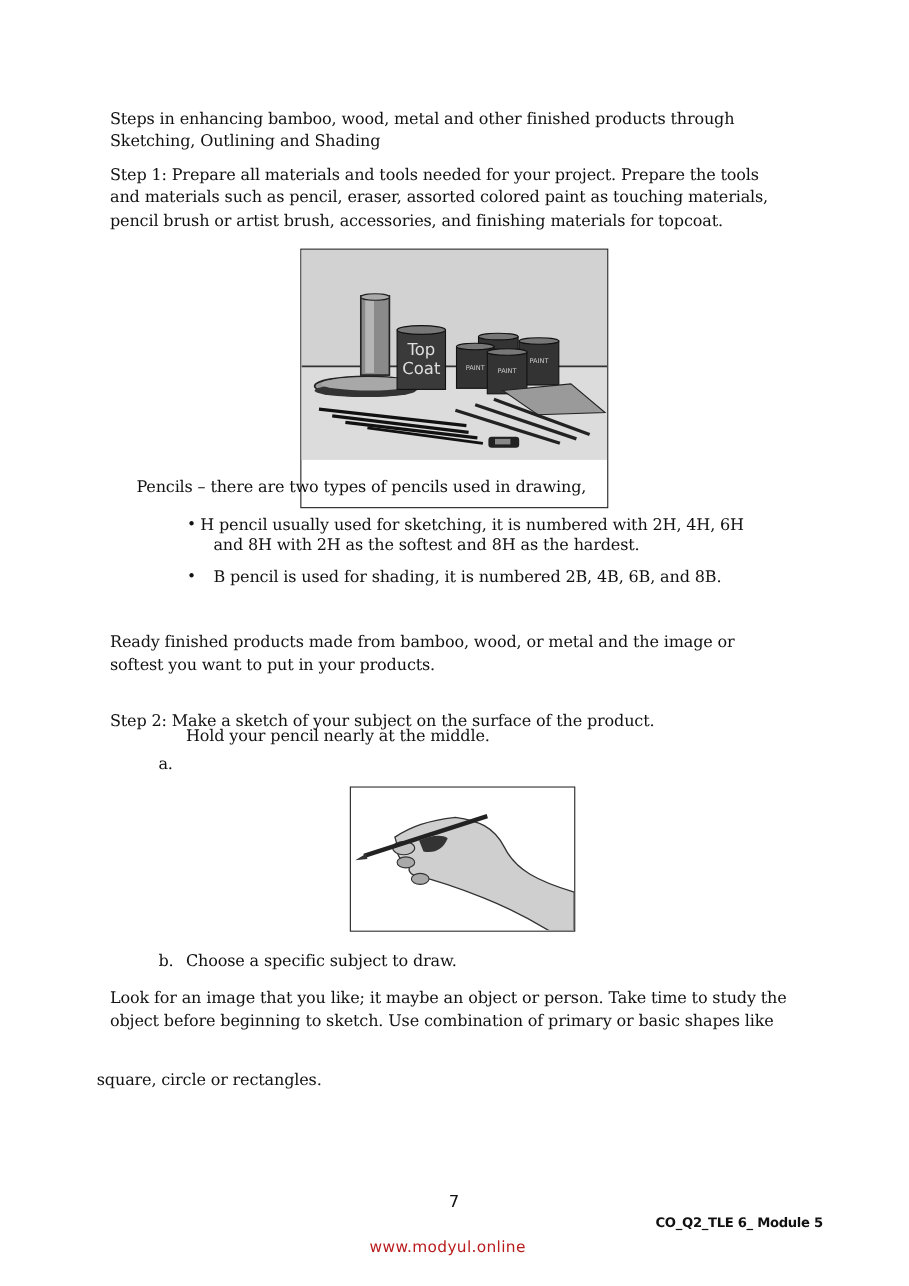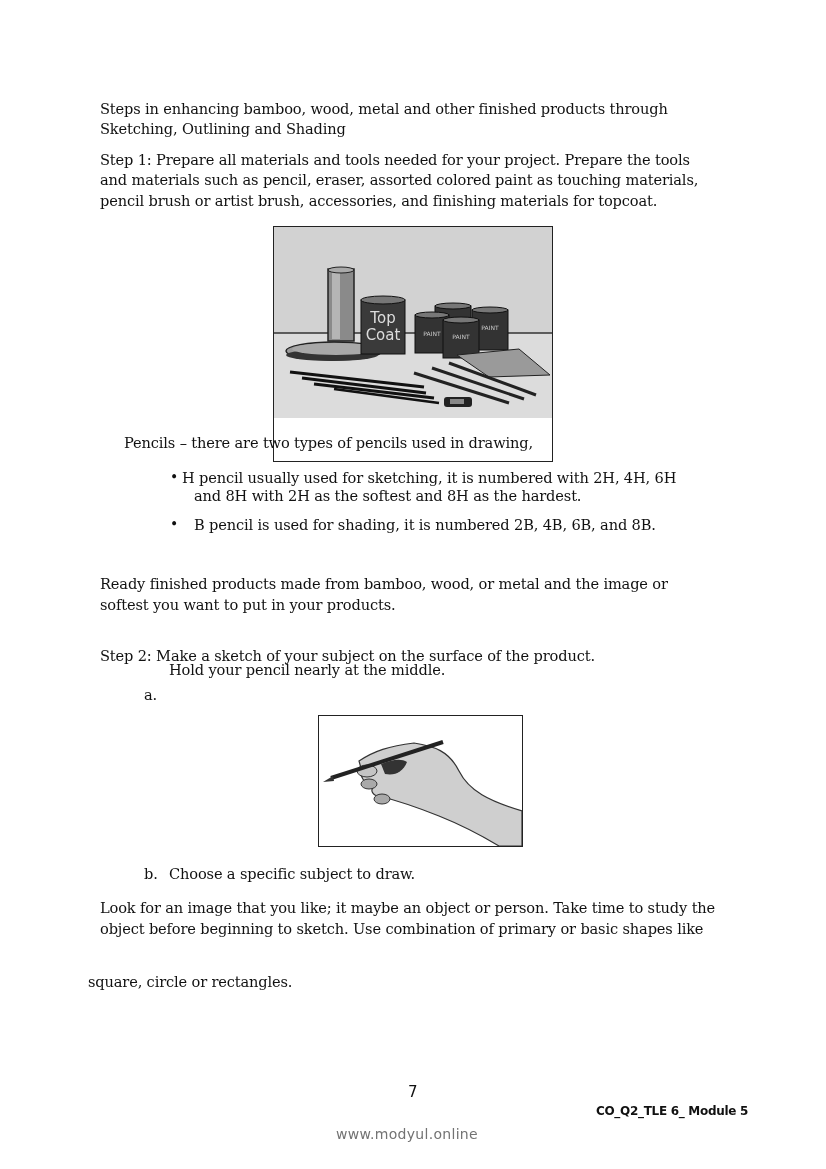--- a/index.html
+++ b/index.html
@@ -6,21 +6,21 @@
   body { width: 826px; height: 1169px; position: relative; overflow: hidden;
          font-family: "DejaVu Serif", "Liberation Serif", serif; color: #111; }
   .t { position: absolute; font-size: 14.6px; line-height: 20.5px; white-space: nowrap; letter-spacing: -0.15px; }
   .bullet { position: absolute; font-size: 14px; }
   .fig { position: absolute; border: 1px solid #222; box-sizing: border-box; overflow: hidden; }
   .fig svg { display: block; }
   .pagenum { position: absolute; left: 408px; top: 1083px; font-family: "DejaVu Sans", sans-serif; font-size: 15px; }
   .footer { position: absolute; right: 78px; top: 1104px; font-family: "DejaVu Sans", "Liberation Sans", sans-serif;
             font-weight: bold; font-size: 12px; letter-spacing: -0.3px; }
   .watermark { position: absolute; left: 336px; top: 1126px; font-family: "DejaVu Sans", sans-serif;
-               font-size: 14px; color: #737373; letter-spacing: 0.3px; }
+               font-size: 14px; color: #b91c1c; letter-spacing: 0.3px; }
 </style>
 </head>
 <body>
 
 <div class="t" style="left:100px; top:99px;">Steps in enhancing bamboo, wood, metal and other finished products through</div>
 <div class="t" style="left:100px; top:119px;">Sketching, Outlining and Shading</div>
 
 <div class="t" style="left:100px; top:150px;">Step 1: Prepare all materials and tools needed for your project. Prepare the tools</div>
 <div class="t" style="left:100px; top:170px;">and materials such as pencil, eraser, assorted colored paint as touching materials,</div>
 <div class="t" style="left:100px; top:191px;">pencil brush or artist brush, accessories, and finishing materials for topcoat.</div>

